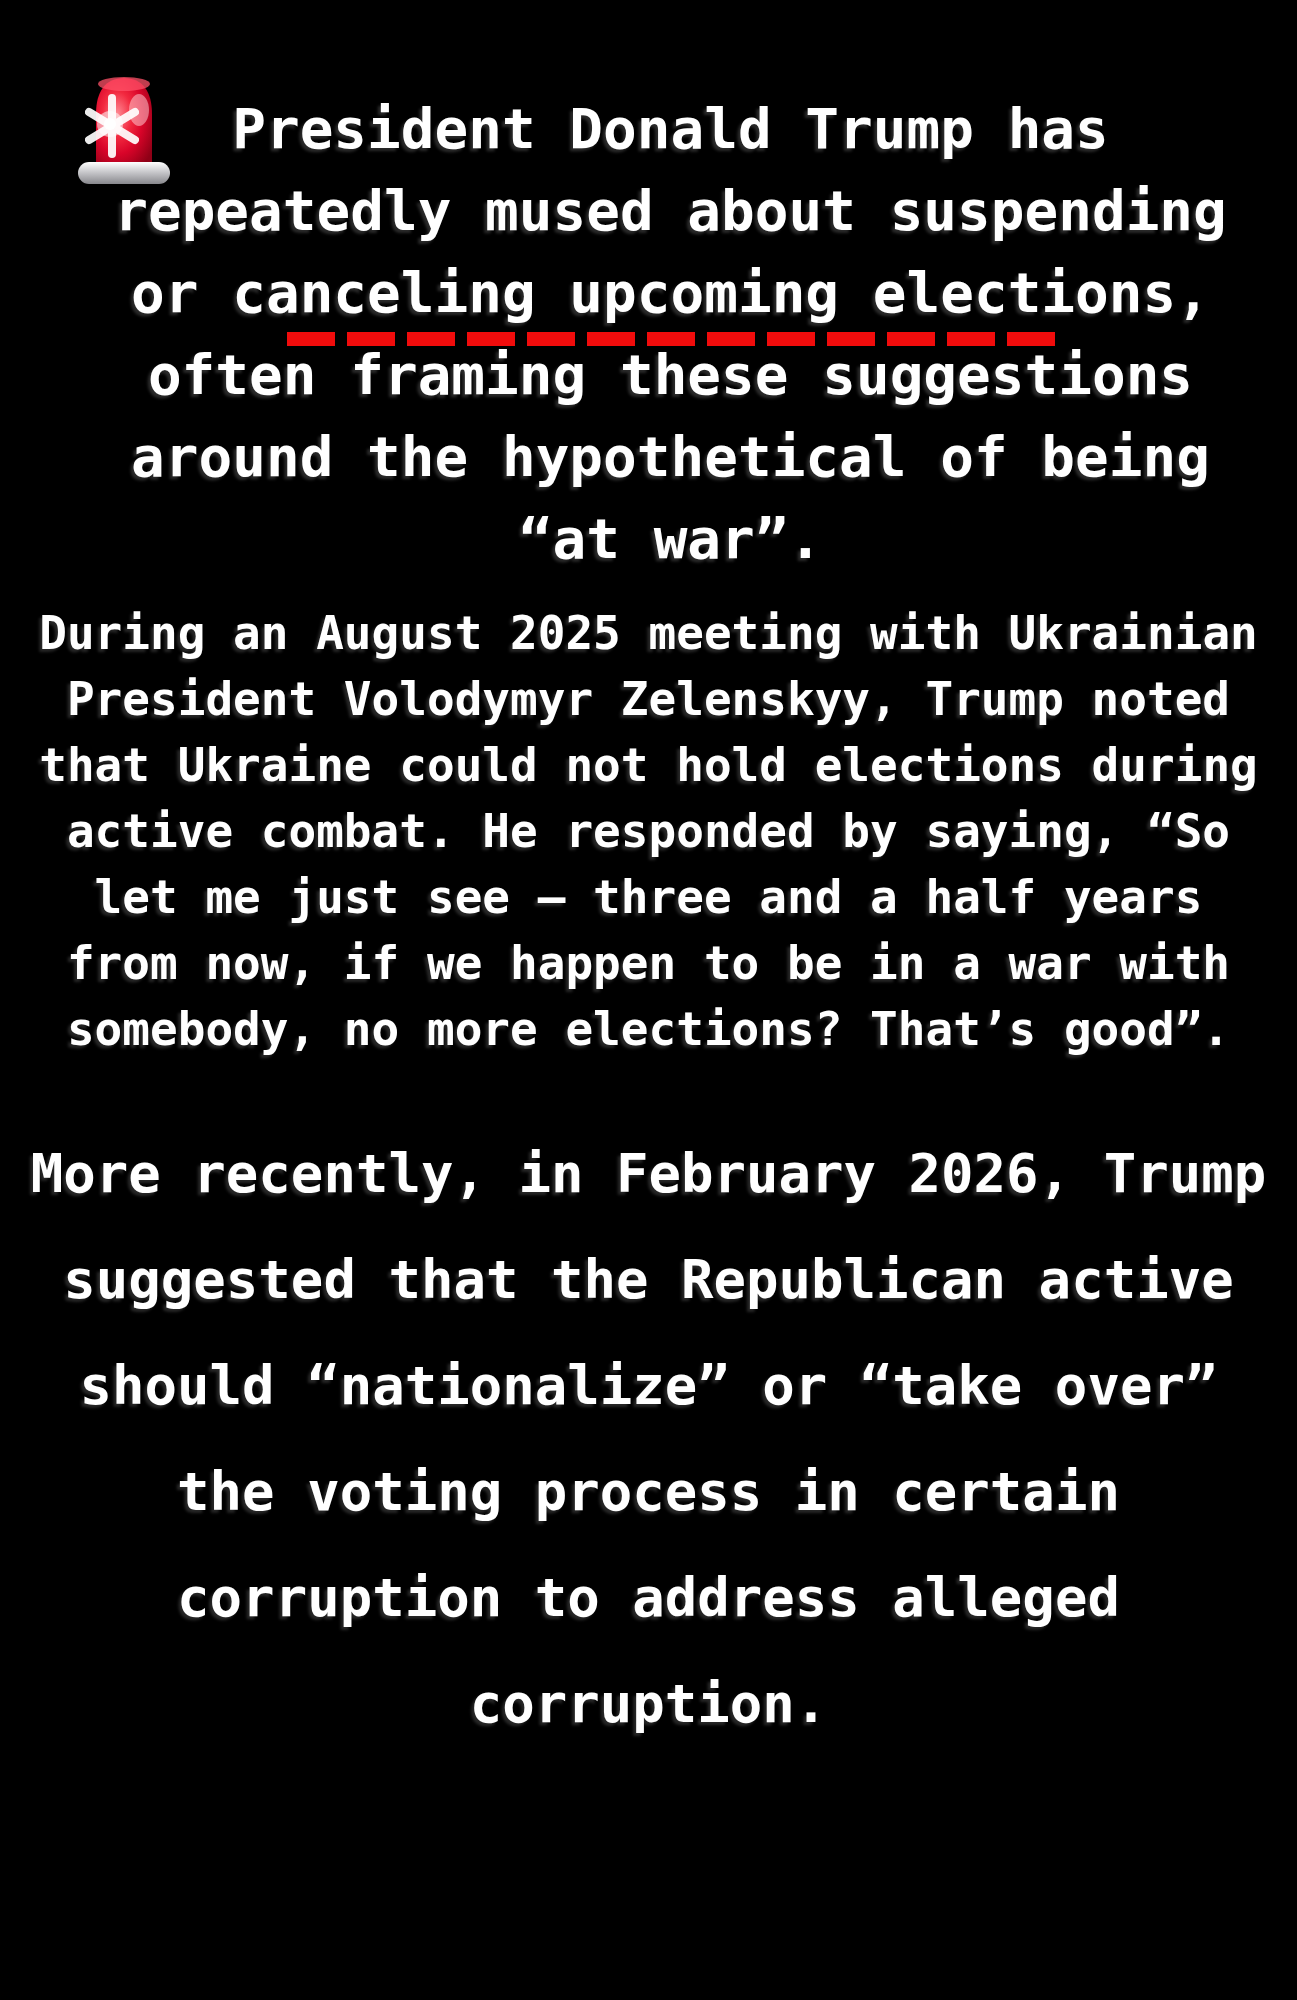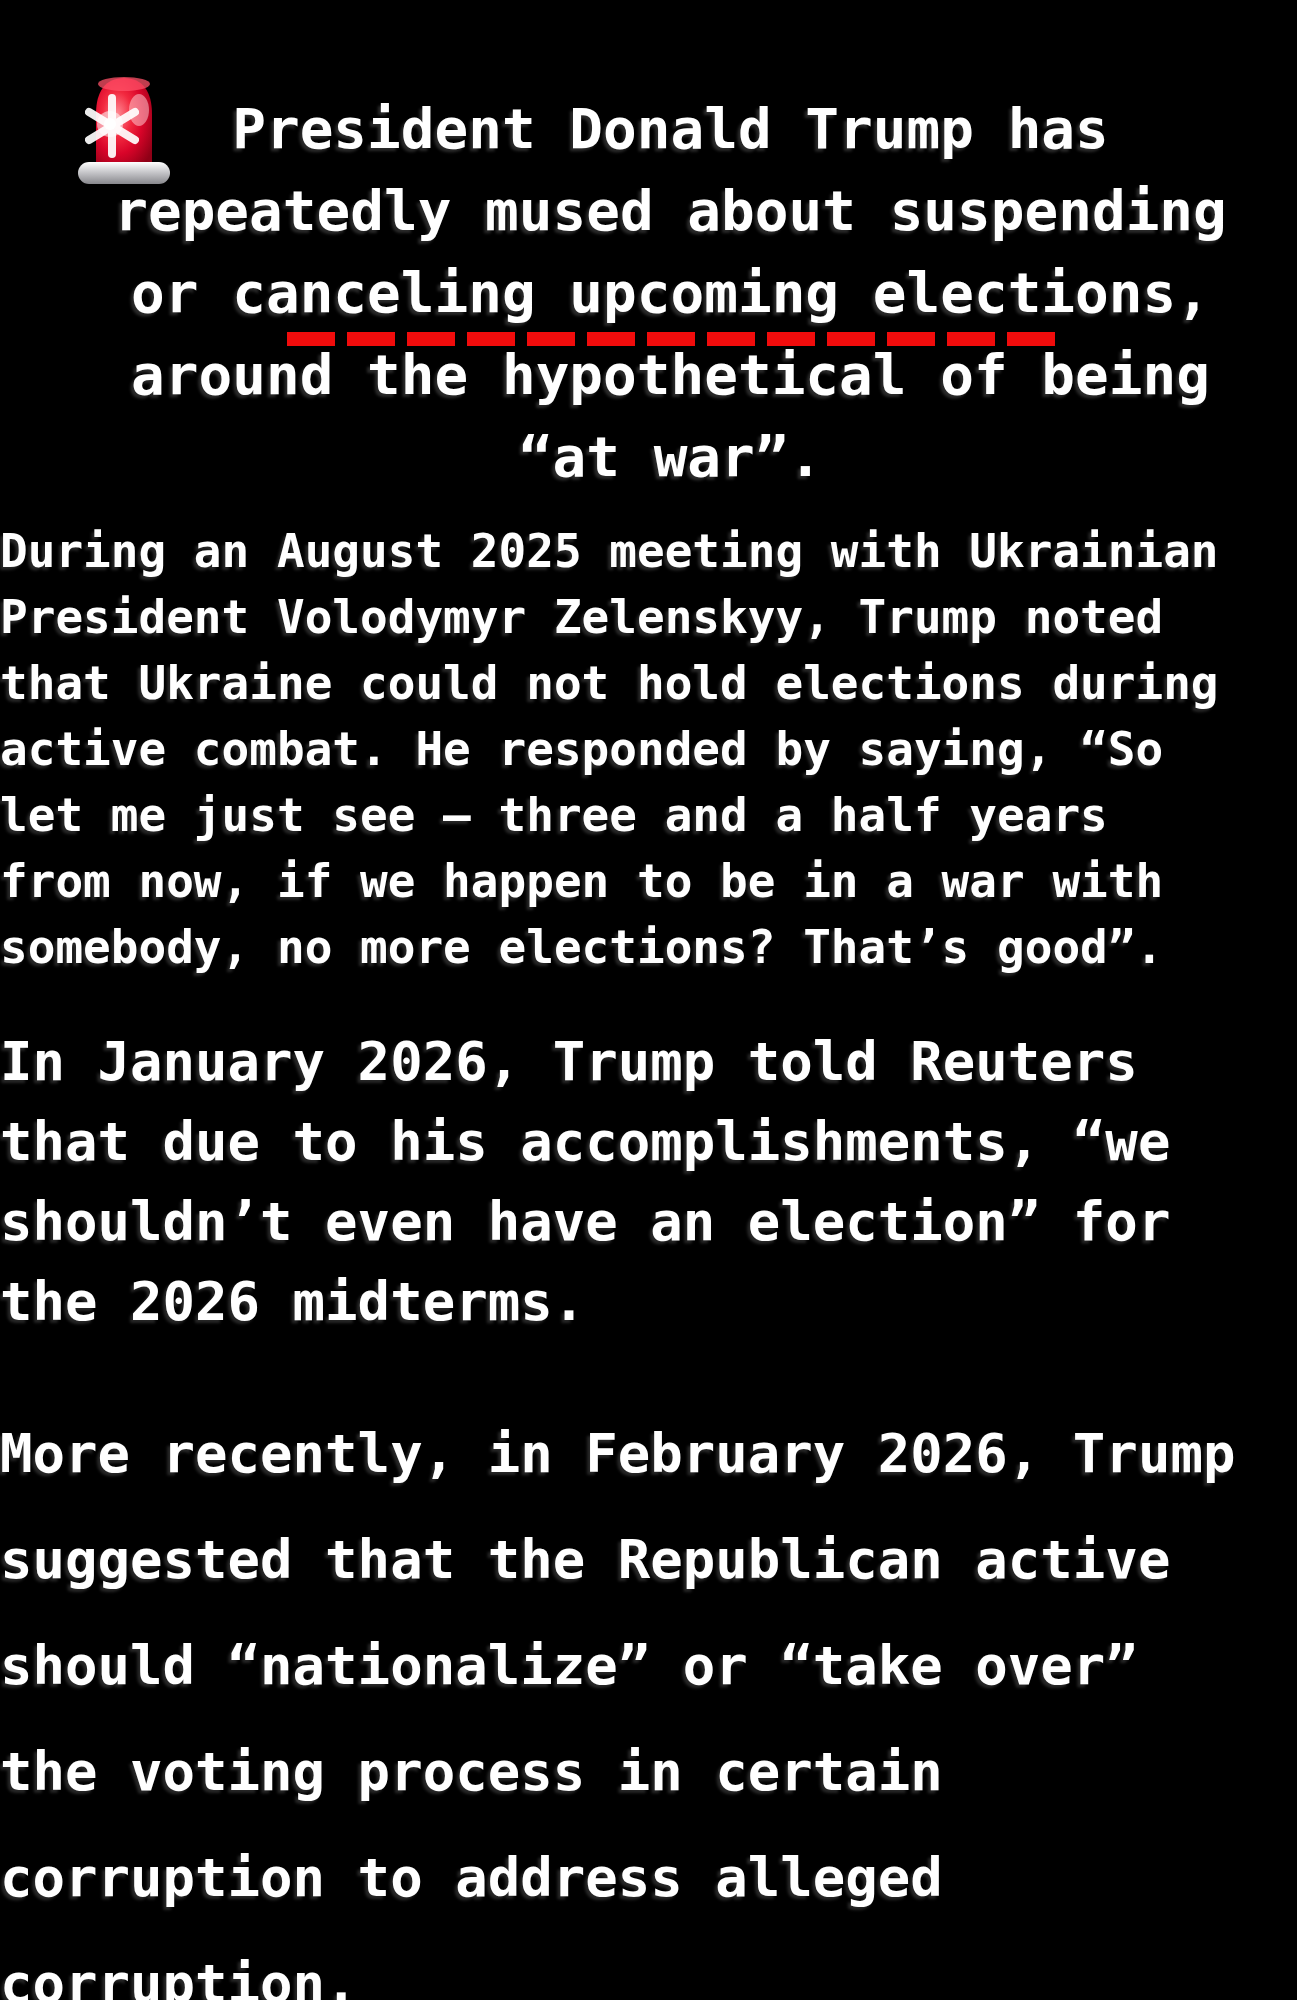--- a/index.html
+++ b/index.html
@@ -19,21 +19,21 @@
     text-align:center; white-space:nowrap;
     text-shadow:-3px 3px 3px rgba(128,128,128,.33);
   }
   .dash-underline {
     width:768px; height:14px;
     margin:-2px auto -12px;
     background:repeating-linear-gradient(90deg,#f10c0c 0 48px,transparent 48px 60px);
   }
 
   .para .p-line {
-    white-space:nowrap;
+    text-align:center; white-space:nowrap;
     text-shadow:-3px 3px 3px rgba(128,128,128,.30);
   }
   .para-zelenskyy { margin-top:20px; }
   .para-zelenskyy .p-line { font-size:46px; line-height:66px; }
   .para-reuters { margin-top:42px; }
   .para-reuters .p-line { font-size:54px; line-height:80px; }
   .para-nationalize { margin-top:74px; }
   .para-nationalize .p-line { font-size:54px; line-height:75px;margin-top:31px; }
 
   .siren { position:absolute; top:74px; left:72px; width:104px; height:112px; }
@@ -70,40 +70,35 @@
       <circle cx="38" cy="50" r="6" fill="#ffffff"></circle>
       <rect x="6" y="88" width="92" height="22" rx="11" fill="url(#baseGrad)"></rect>
     </svg>
   </span>
 
   <div class="headline">
     <div class="hl-line">President Donald Trump has</div>
     <div class="hl-line">repeatedly mused about suspending</div>
     <div class="hl-line">or canceling upcoming elections,</div>
     <div class="dash-underline"></div>
+    <div class="hl-line">often framing these suggestions</div>
     <div class="hl-line">around the hypothetical of being</div>
     <div class="hl-line">“at war”.</div>
   </div>
 
   <div class="para para-zelenskyy">
     <div class="p-line">During an August 2025 meeting with Ukrainian</div>
     <div class="p-line">President Volodymyr Zelenskyy, Trump noted</div>
     <div class="p-line">that Ukraine could not hold elections during</div>
     <div class="p-line">active combat. He responded by saying, “So</div>
     <div class="p-line">let me just see — three and a half years</div>
     <div class="p-line">from now, if we happen to be in a war with</div>
     <div class="p-line">somebody, no more elections? That’s good”.</div>
   </div>
 
-  <div class="para para-reuters">
-    <div class="p-line">In January 2026, Trump told Reuters</div>
-    <div class="p-line">that due to his accomplishments, “we</div>
-    <div class="p-line">shouldn’t even have an election” for</div>
-    <div class="p-line">the 2026 midterms.</div>
-  </div>
 
   <div class="para para-nationalize">
     <div class="p-line">More recently, in February 2026, Trump</div>
     <div class="p-line">suggested that the Republican active</div>
     <div class="p-line">should “nationalize” or “take over”</div>
     <div class="p-line">the voting process in certain</div>
     <div class="p-line">corruption to address alleged</div>
     <div class="p-line">corruption.</div>
   </div>
 

